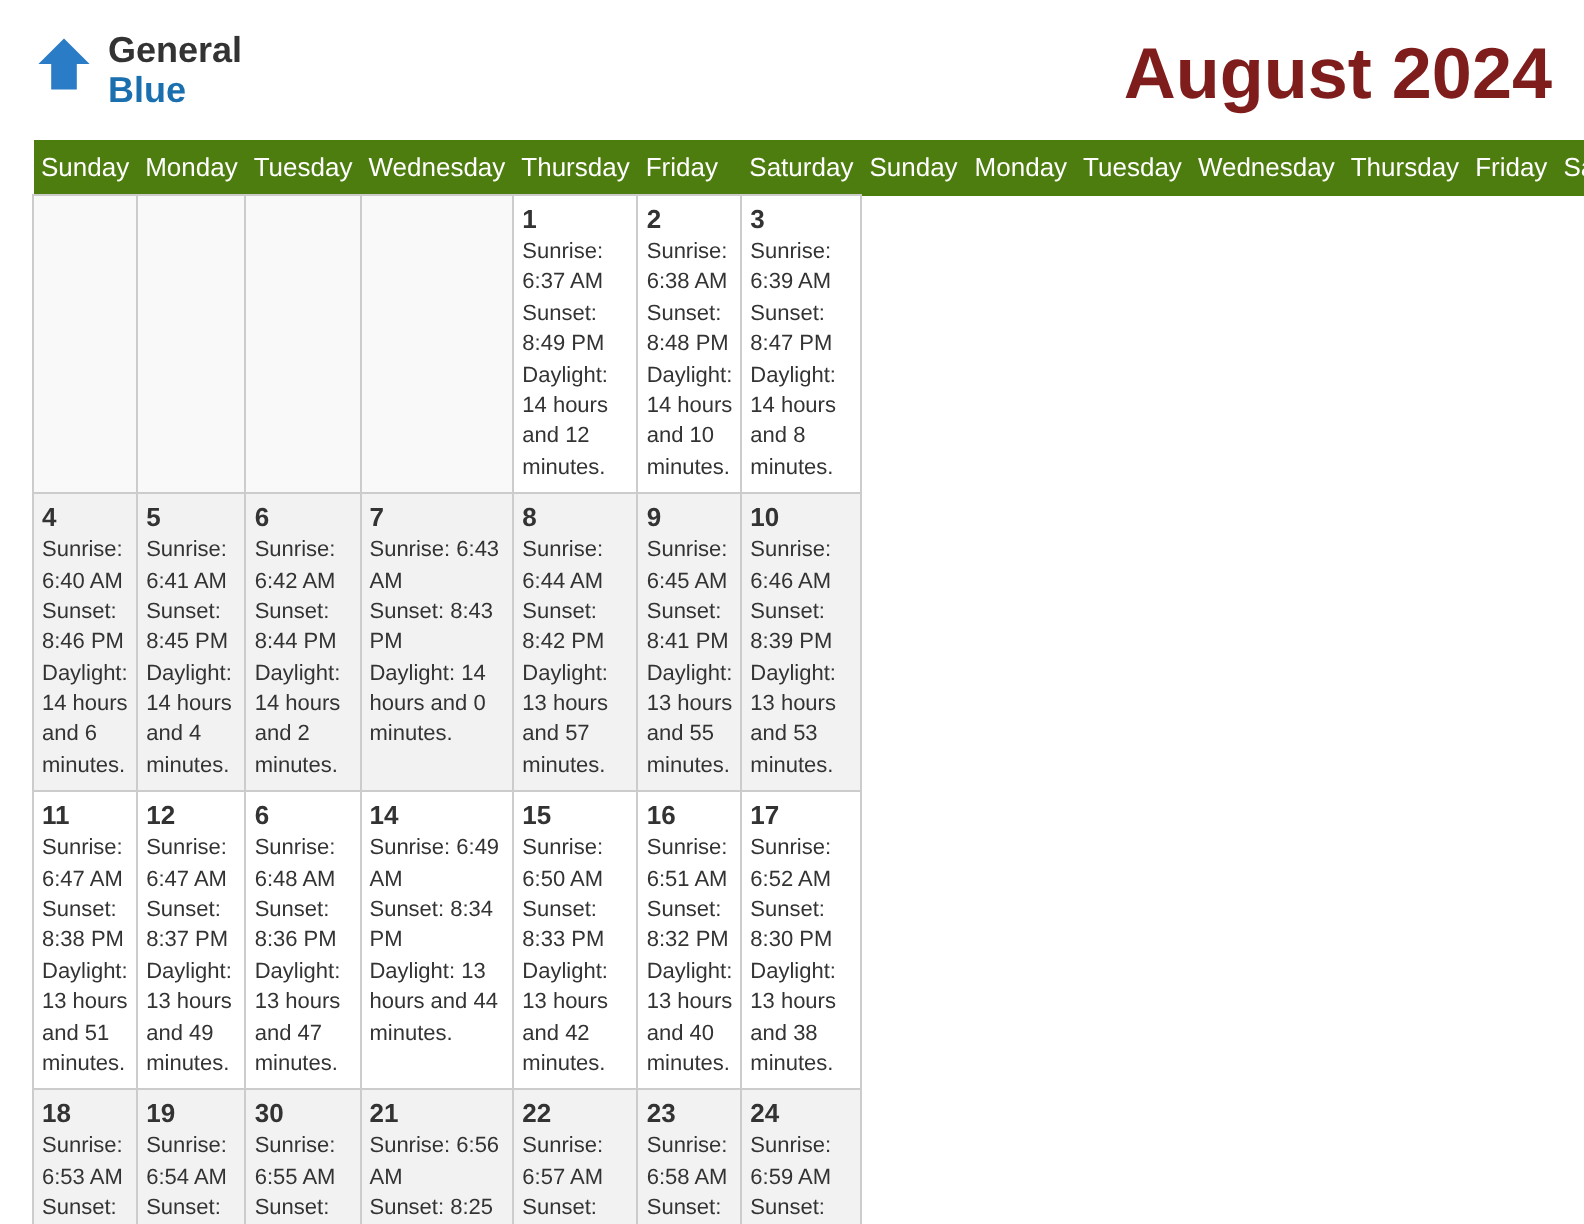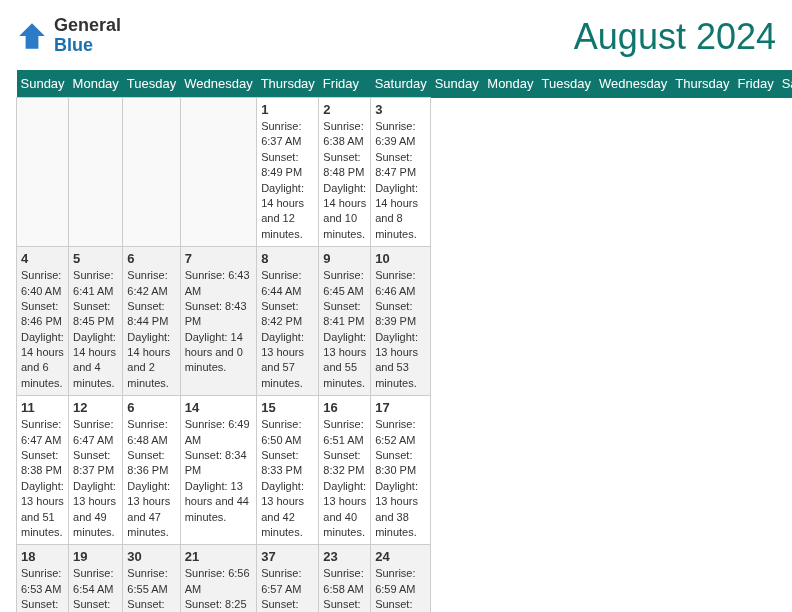--- a/index.html
+++ b/index.html
@@ -11,53 +11,52 @@
       padding: 16px;
     }
     .header {
       display: flex;
       justify-content: space-between;
       align-items: flex-start;
       margin-bottom: 12px;
     }
     .logo {
       display: flex;
-      align-items: center;
       gap: 6px;
     }
     .logo-text {
       font-size: 18px;
       font-weight: bold;
       line-height: 1.1;
     }
     .logo-text .general { color: #333; }
     .logo-text .blue { color: #1a6faf; }
     .logo-icon {
       width: 32px;
       height: 32px;
     }
     .title-block {
       text-align: right;
     }
     .month-title {
       font-size: 36px;
-      color: #0f766e;
-      font-weight: normal;
+      color: #7f1d1d;
+      font-weight: bold;
     }
     .location {
       font-size: 16px;
       color: #555;
     }
     table {
       width: 100%;
       border-collapse: collapse;
       font-size: 11px;
     }
     th {
-      background-color: #0f766e;
+      background-color: #4d7c0f;
       color: #fff;
       padding: 6px 4px;
       text-align: left;
       font-size: 13px;
       font-weight: normal;
     }
     td {
       border: 1px solid #ccc;
       vertical-align: top;
       padding: 4px;
@@ -209,21 +208,21 @@
         </td>
         <td class="shaded">
           <div class="day-num">30</div>
           <div class="day-info">Sunrise: 6:55 AM<br>Sunset: 8:26 PM<br>Daylight: 13 hours and 31 minutes.</div>
         </td>
         <td class="shaded">
           <div class="day-num">21</div>
           <div class="day-info">Sunrise: 6:56 AM<br>Sunset: 8:25 PM<br>Daylight: 13 hours and 29 minutes.</div>
         </td>
         <td class="shaded">
-          <div class="day-num">37</div>
+          <div class="day-num">22</div>
           <div class="day-info">Sunrise: 6:57 AM<br>Sunset: 8:23 PM<br>Daylight: 13 hours and 26 minutes.</div>
         </td>
         <td class="shaded">
           <div class="day-num">23</div>
           <div class="day-info">Sunrise: 6:58 AM<br>Sunset: 8:22 PM<br>Daylight: 13 hours and 24 minutes.</div>
         </td>
         <td class="shaded">
           <div class="day-num">24</div>
           <div class="day-info">Sunrise: 6:59 AM<br>Sunset: 8:20 PM<br>Daylight: 13 hours and 21 minutes.</div>
         </td>

